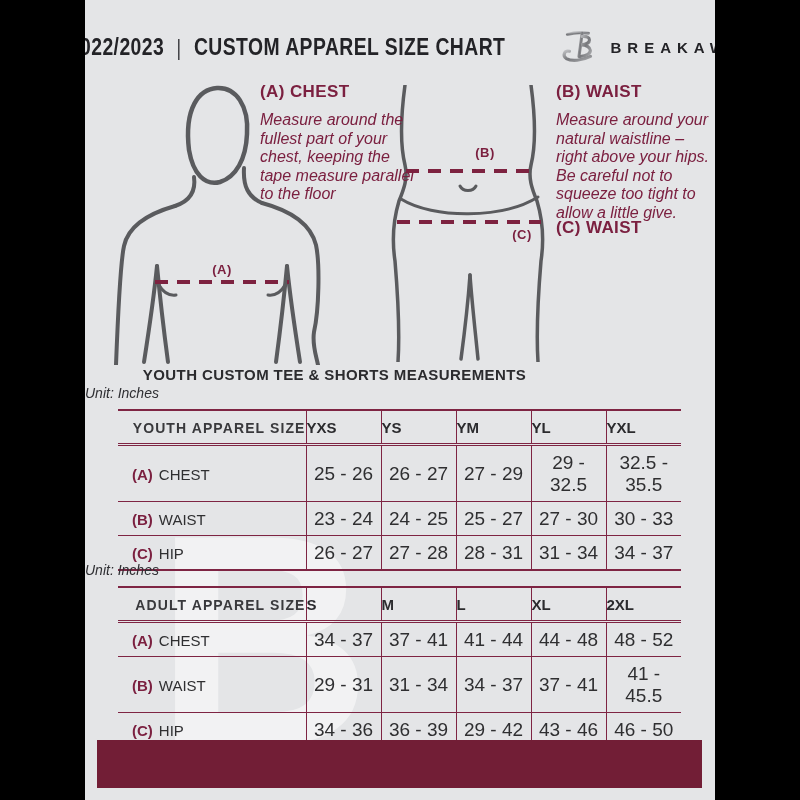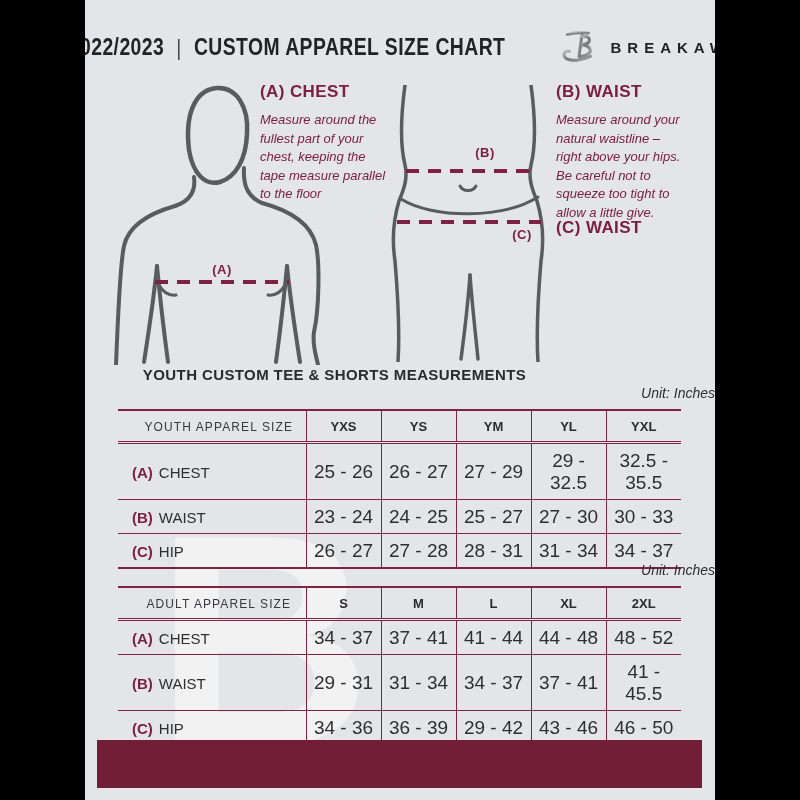--- a/index.html
+++ b/index.html
@@ -27,57 +27,57 @@
   .header-title .divider{font-weight:400;color:#3a3a3e;font-size:20px;}
   .brand{display:flex;align-items:center;gap:9px;}
   .brand-word{font-weight:700;font-size:15px;letter-spacing:6px;color:#232327;}
 
   
   .guide-block{position:absolute;z-index:1;}
   .guide-heading{
     font-weight:700;font-size:17px;color:#7b2040;letter-spacing:.4px;margin:0 0 9px 0;
   }
   .guide-body{
-    font-style:italic;font-size:13px;line-height:18.5px;color:#7b2040;
+    font-style:italic;font-size:16px;line-height:18.5px;color:#7b2040;
     white-space:pre-line;margin:0;
   }
 
   
   .figure{position:absolute;z-index:1;}
   .marker-label{
     position:absolute;width:40px;text-align:center;
     font-weight:700;font-size:13px;color:#7b2040;letter-spacing:.5px;
   }
 
   
   .section-title{
     position:absolute;left:0;width:499px;text-align:center;z-index:1;
     font-weight:700;font-size:15px;letter-spacing:.4px;color:#2b2b2e;margin:0;
   }
   .section-unit{
-    position:absolute;left:0;width:630px;text-align:right;z-index:1;
+    position:absolute;left:0;width:630px;text-align:left;z-index:1;
     font-style:italic;font-size:14px;color:#2f2f33;margin:0;
   }
 
   
   .size-table{
     position:absolute;left:33px;width:563px;z-index:1;
     border-collapse:collapse;table-layout:fixed;
     border-top:2px solid #7e2443;border-bottom:2px solid #7e2443;
   }
   .size-table col.c0{width:188px;}
   .size-table col.c{width:75px;}
   .size-table th{
     border-bottom:3px double #7e2443;
-    font-weight:700;font-size:13px;color:#2b2b2e;
-    padding:8px 0 7px 0;text-align:center;
+    font-weight:700;font-size:15px;color:#2b2b2e;
+    padding:8px 0 7px 0;text-align:left;
   }
   .size-table th.row-head{
-    font-weight:400;font-size:12px;letter-spacing:1.1px;
-    text-align:center;padding-left:14px;color:#39393c;
+    font-weight:700;font-size:14px;letter-spacing:1.1px;
+    text-align:right;padding-left:14px;color:#39393c;
   }
   .size-table td{
     font-size:19px;color:#2f2f31;text-align:center;padding:6px 0 5px 0;
   }
   .size-table tbody tr:not(:last-child) td{border-bottom:1.5px solid #7e2443;}
   .size-table th:not(:first-child), .size-table td:not(:first-child){
     border-left:1.5px solid #7e2443;
   }
   .size-table td.row-label{text-align:left;padding-left:14px;font-size:15px;}
   .size-table .key{font-weight:700;color:#7b2040;margin-right:6px;}

